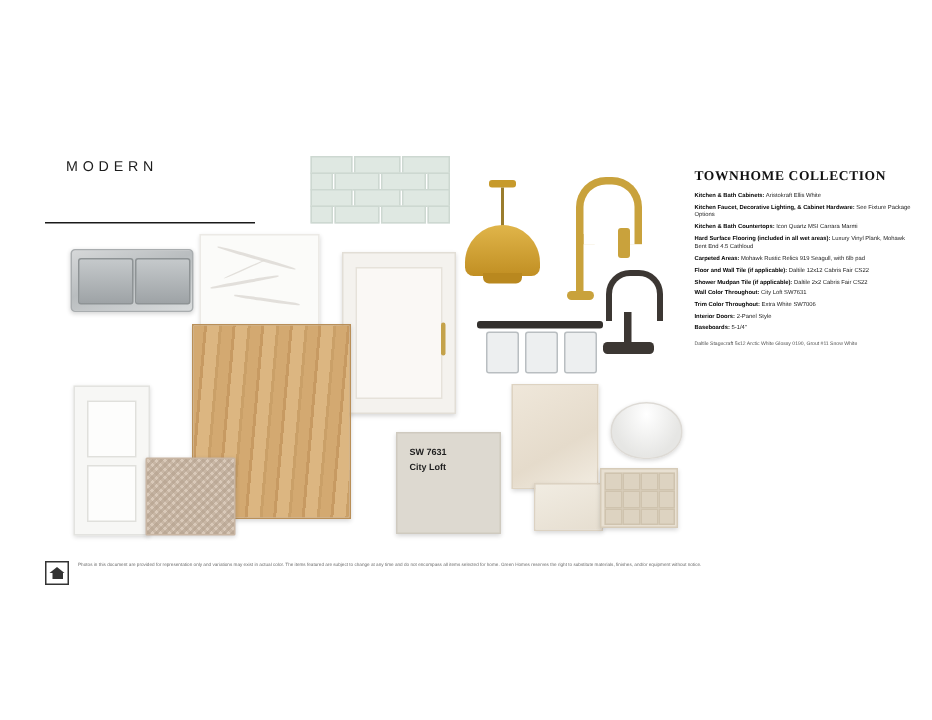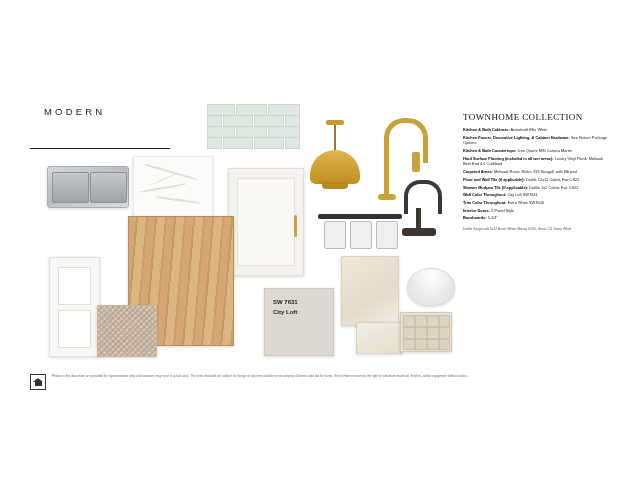--- a/index.html
+++ b/index.html
@@ -53,21 +53,21 @@
   
   .spec-col {
     position: absolute;
     left: 463px;
     top: 112px;
     width: 146px;
   }
   .spec-title {
     font-family: "Liberation Serif", serif;
     font-size: 9px;
-    font-weight: normal;
+    font-weight: bold;
     letter-spacing: 0.4px;
     color: #111;
     margin-bottom: 5px;
   }
   .spec-line {
     font-size: 3.9px;
     line-height: 1.42;
     color: #222;
     margin-bottom: 2.2px;
     word-wrap: break-word;

